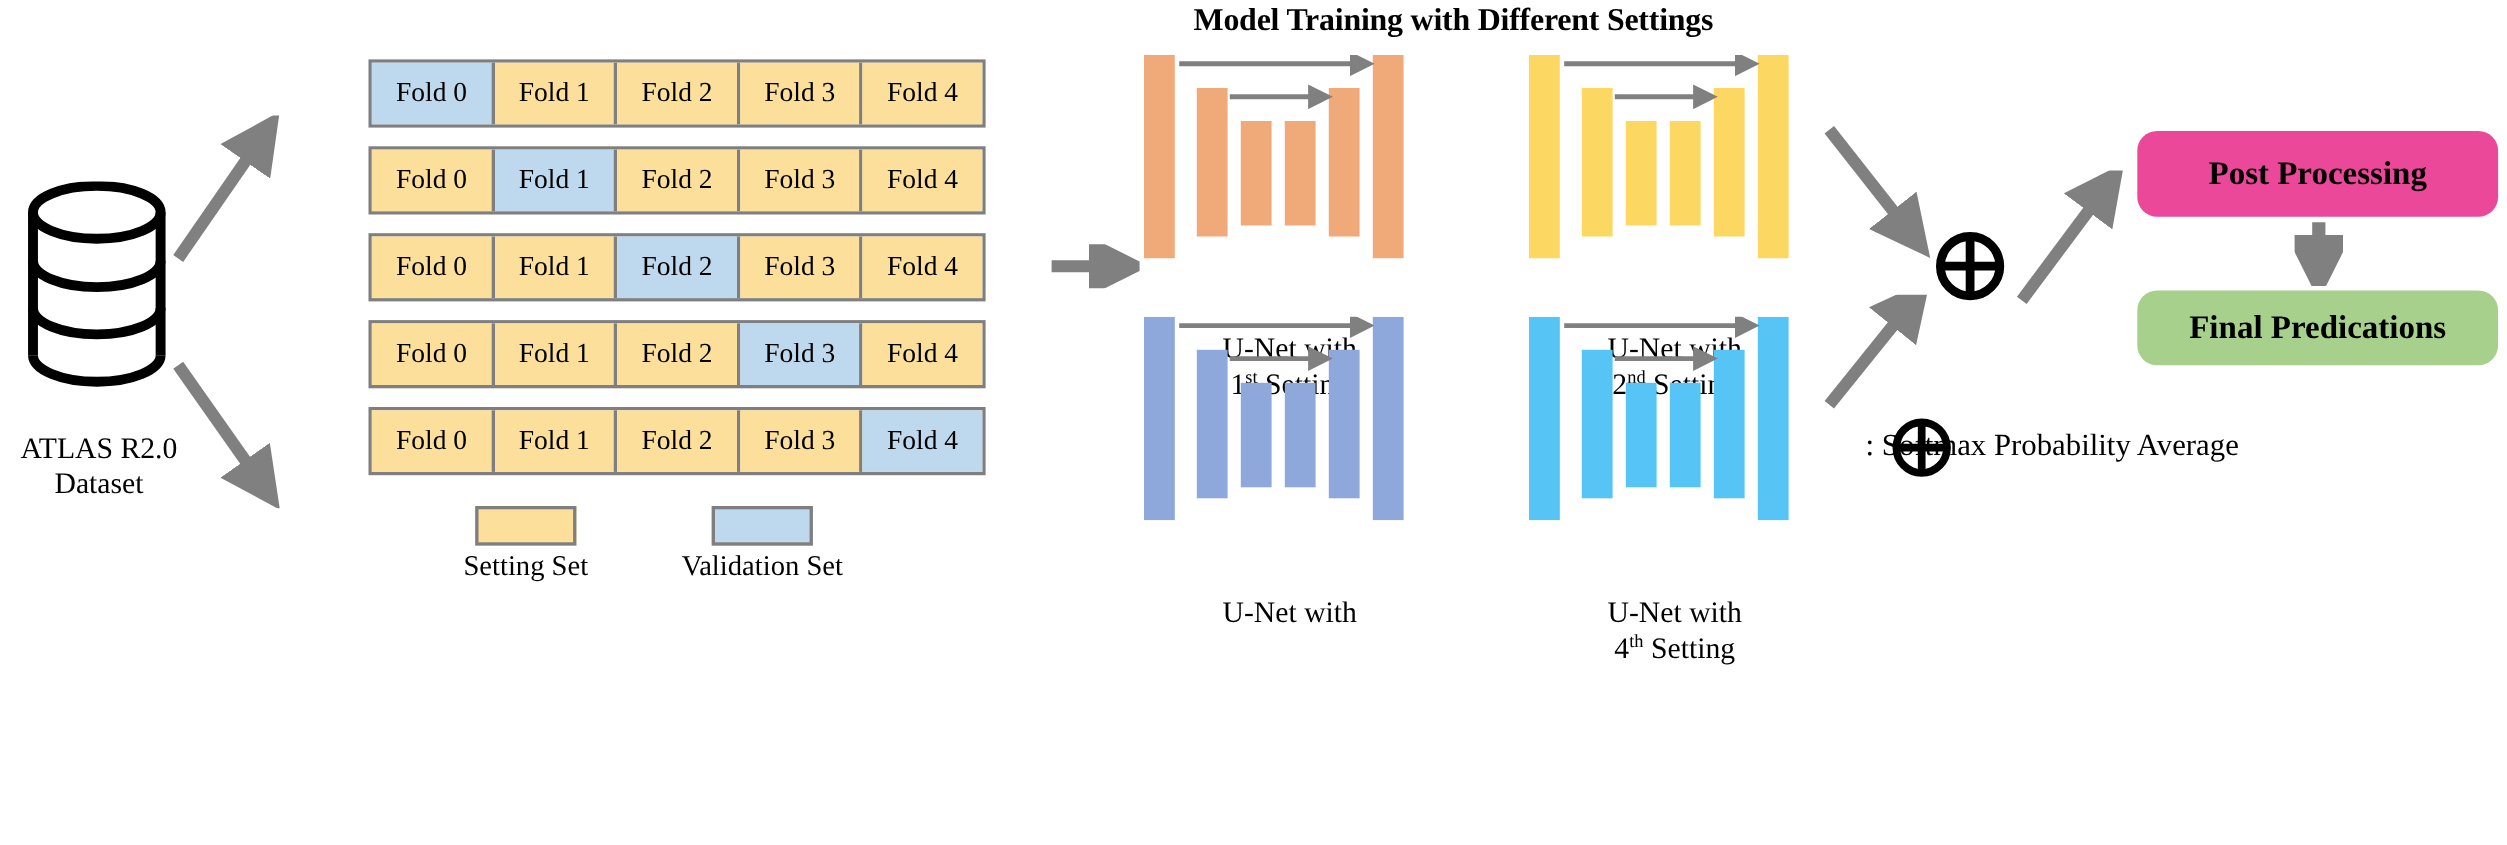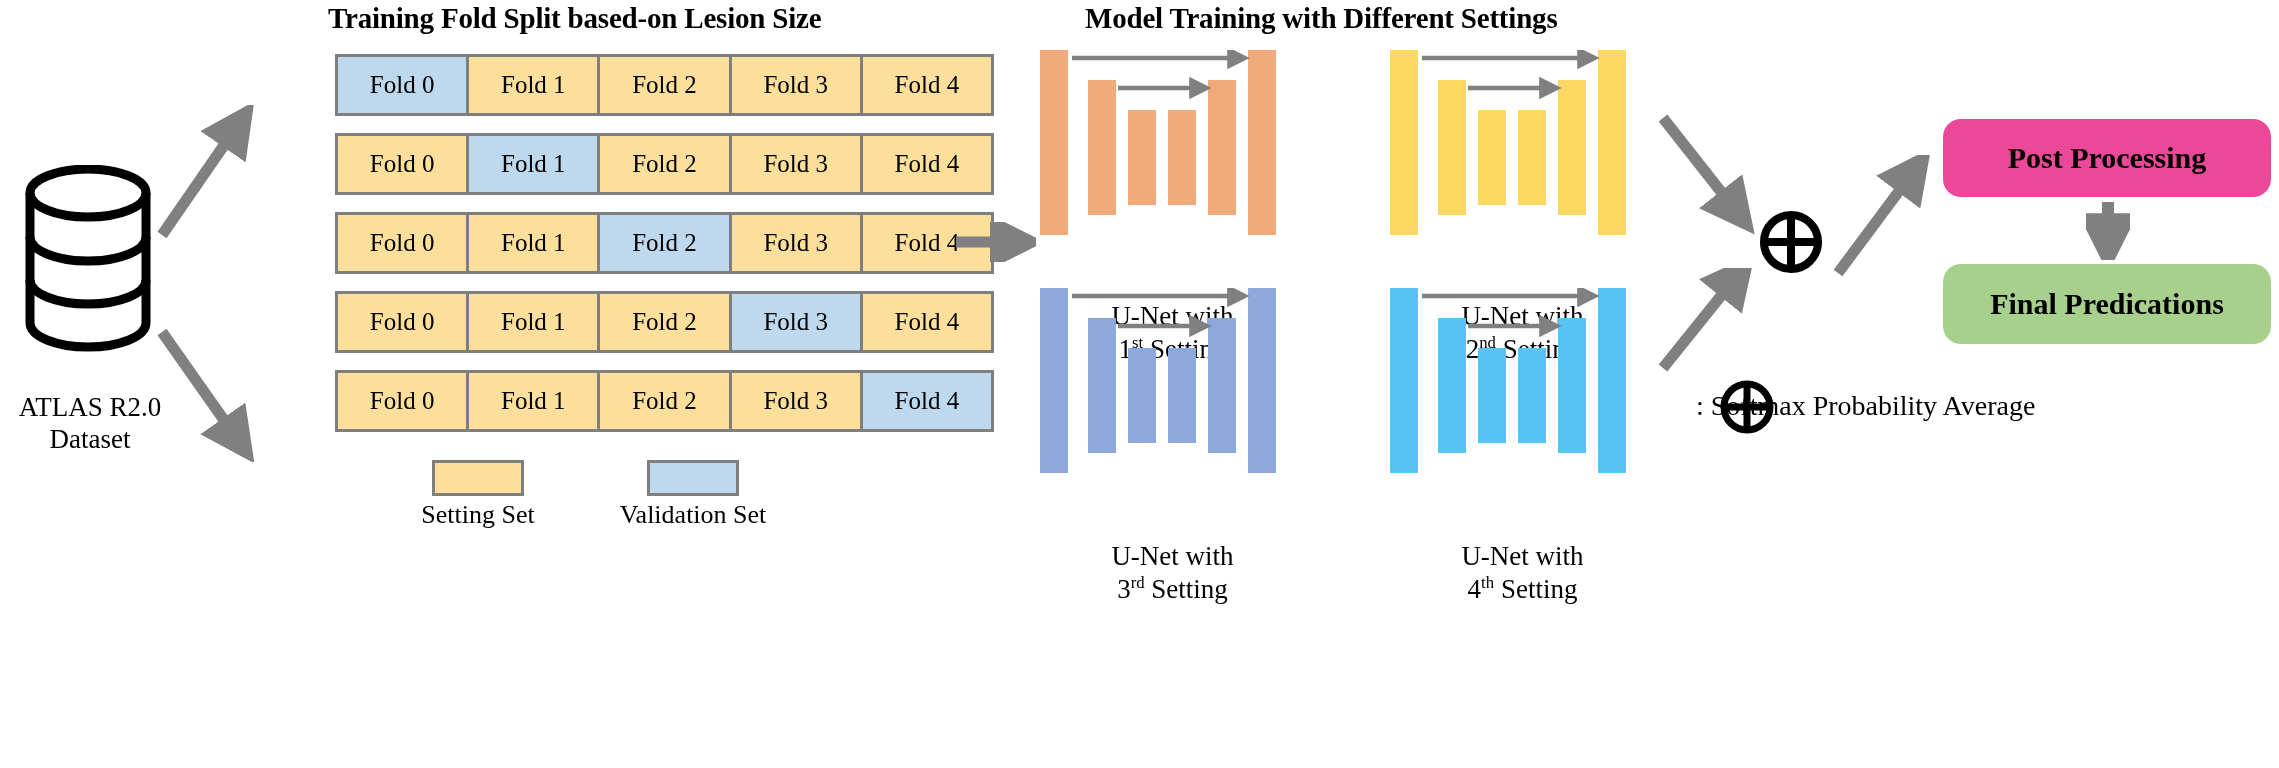--- a/index.html
+++ b/index.html
@@ -28,21 +28,21 @@
     white-space: nowrap;
     letter-spacing: -0.2px;
   }
 
   
   .fold-row {
     display: flex;
     border: 3px solid #7f7f7f;
     box-sizing: border-box;
     height: 62px;
-    width: 659px;
+    width: 561px;
   }
   .fold-cell {
     flex: 1 1 0;
     border-right: 3px solid #7f7f7f;
     box-sizing: border-box;
     display: flex;
     align-items: center;
     justify-content: center;
     font-size: 25px;
     color: #000;
@@ -111,21 +111,20 @@
     white-space: nowrap;
     font-family: "Liberation Serif", "DejaVu Serif", serif;
   }
   svg { display: block; }
 </style>
 </head>
 <body>
 
 <div id="canvas">
 
-  <div class="abs section-title" style="left:328px; top:2px;">Training Fold Split based-on Lesion Size</div>
 
   <div class="abs section-title" style="left:1085px; top:2px;">Model Training with Different Settings</div>
 
   <div class="abs" style="left:18px; top:165px;">
     <svg width="140" height="190" viewBox="0 0 140 190">
       <ellipse cx="70" cy="28" rx="58" ry="24" fill="#fff" stroke="#000" stroke-width="9"></ellipse>
       <path d="M12 28 L12 158" fill="none" stroke="#000" stroke-width="9"></path>
       <path d="M128 28 L128 158" fill="none" stroke="#000" stroke-width="9"></path>
       <path d="M12 158 A58 24 0 0 0 128 158" fill="none" stroke="#000" stroke-width="9"></path>
       <path d="M12 72 A58 24 0 0 0 128 72" fill="none" stroke="#000" stroke-width="9"></path>
@@ -282,21 +281,20 @@
         <marker id="sk6" markerWidth="5" markerHeight="5" refX="2.4" refY="2.5" orient="auto">
           <path d="M0,0 L5,2.5 L0,5 z" fill="#808080"></path>
         </marker>
       </defs>
       <line x1="32" y1="8" x2="198" y2="8" stroke="#808080" stroke-width="4.5" marker-end="url(#sk5)"></line>
       <line x1="78" y1="38" x2="160" y2="38" stroke="#808080" stroke-width="4.5" marker-end="url(#sk6)"></line>
     </svg>
   </div>
   <div class="unet-caption" style="left:1035px; top:540px; width:275px;">
     <div>U-Net with</div>
-    <div><span>3</span><sup>rd</sup><span> Setting</span></div>
   </div>
 
   <div class="unet" style="left:1390px; top:288px; width:265px; height:185px;">
     <svg width="265" height="185" viewBox="0 0 265 185">
       <rect x="0" y="0" width="28" height="185" fill="#56c4f4"></rect>
       <rect x="48" y="30" width="28" height="135" fill="#56c4f4"></rect>
       <rect x="88" y="60" width="28" height="95" fill="#56c4f4"></rect>
       <rect x="128" y="60" width="28" height="95" fill="#56c4f4"></rect>
       <rect x="168" y="30" width="28" height="135" fill="#56c4f4"></rect>
       <rect x="208" y="0" width="28" height="185" fill="#56c4f4"></rect>
@@ -366,21 +364,21 @@
     <svg width="44" height="60" viewBox="0 0 44 60">
       <defs>
         <marker id="ah7" markerWidth="5" markerHeight="5" refX="2.4" refY="2.5" orient="auto">
           <path d="M0,0 L5,2.5 L0,5 z" fill="#808080"></path>
         </marker>
       </defs>
       <line x1="22" y1="2" x2="22" y2="42" stroke="#808080" stroke-width="12" marker-end="url(#ah7)"></line>
     </svg>
   </div>
 
-  <div class="round-box" style="left:1943px; top:264px; width:328px; height:80px; background:#a8d08d;">
+  <div class="round-box" style="left:1943px; top:264px; width:328px; height:68px; background:#a8d08d;">
     <span>Final Predications</span>
   </div>
 
   <div class="abs" style="left:1718px; top:378px;">
     <svg width="58" height="58" viewBox="0 0 58 58">
       <circle cx="29" cy="29" r="23" fill="#fff" stroke="#000" stroke-width="7"></circle>
       <line x1="29" y1="4" x2="29" y2="54" stroke="#000" stroke-width="7"></line>
       <line x1="4" y1="29" x2="54" y2="29" stroke="#000" stroke-width="7"></line>
     </svg>
   </div>

